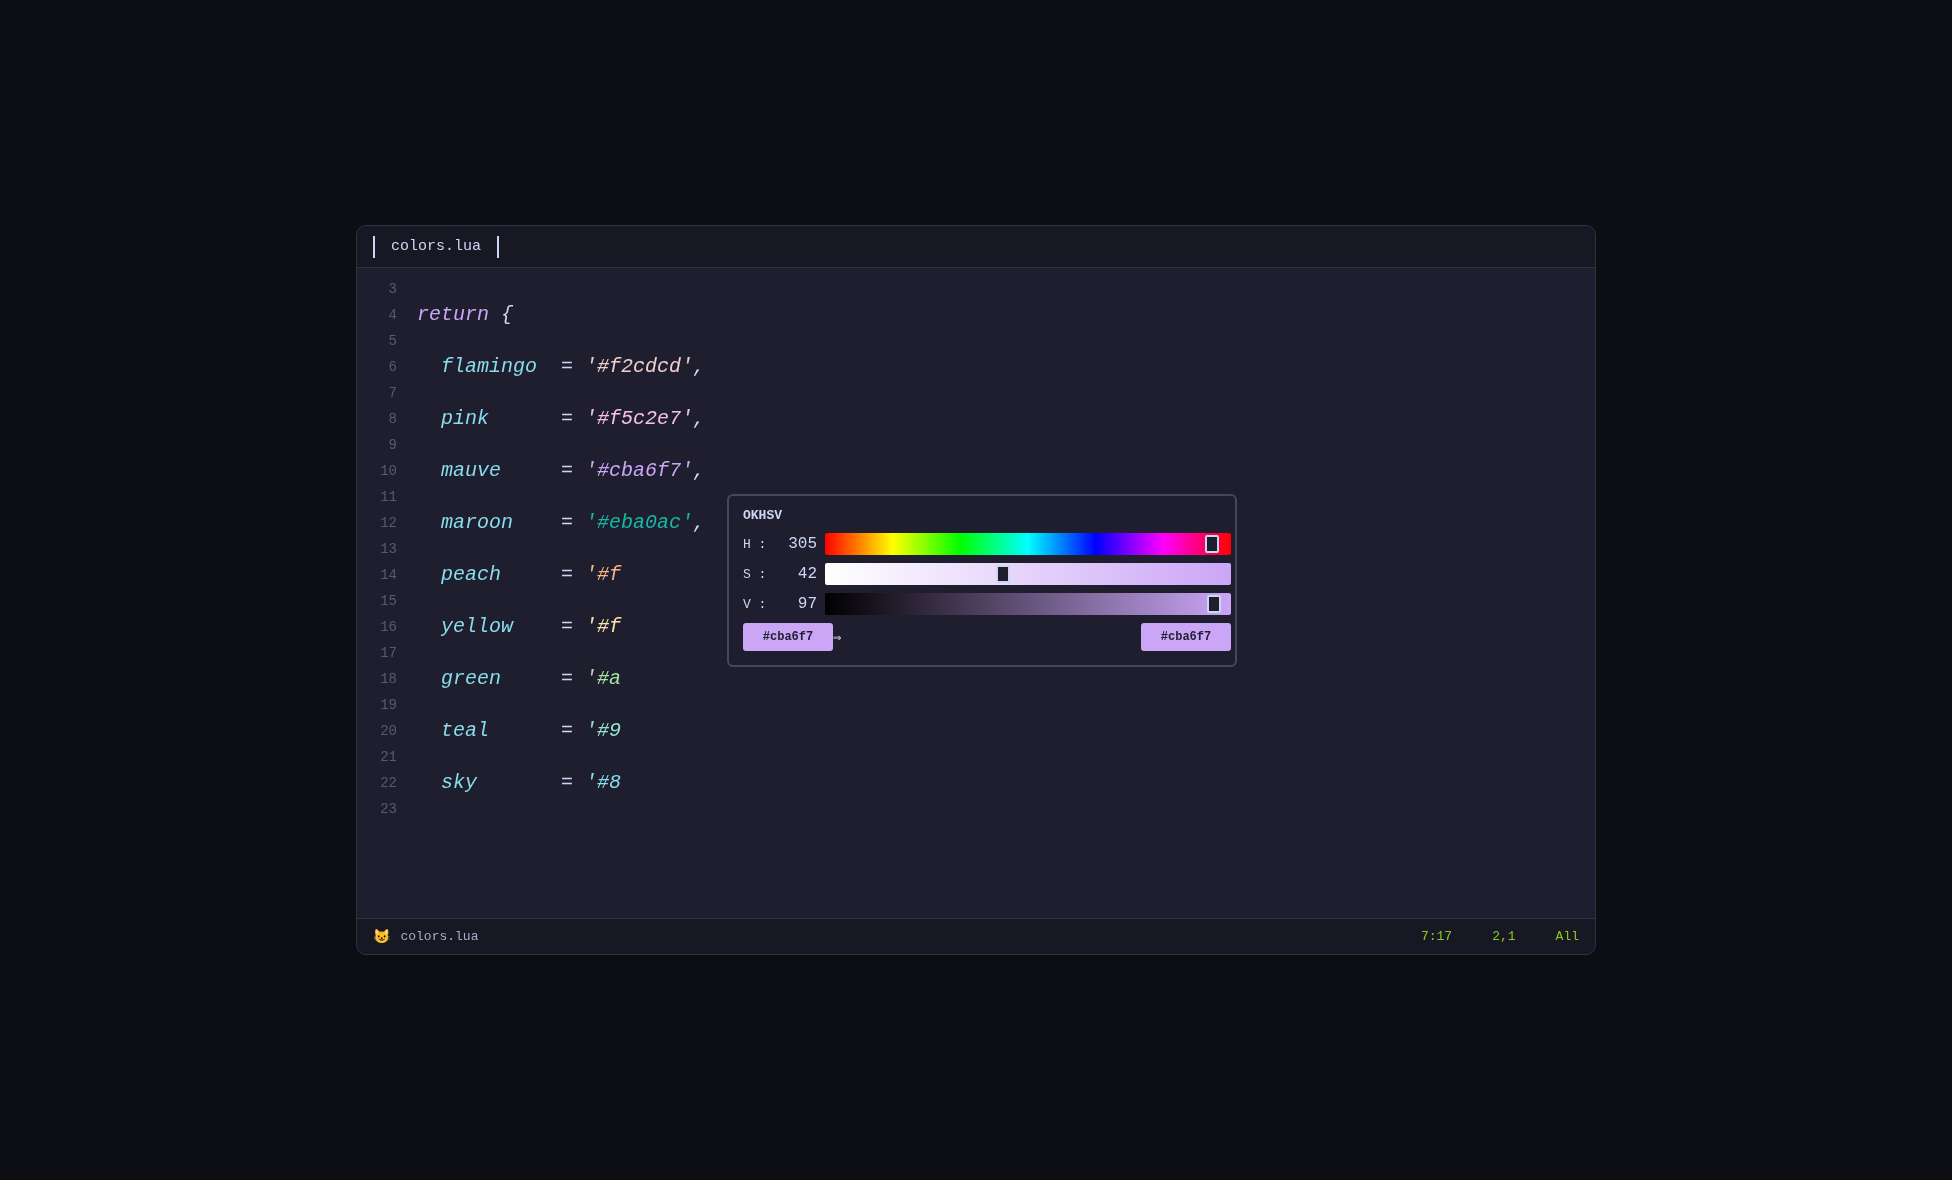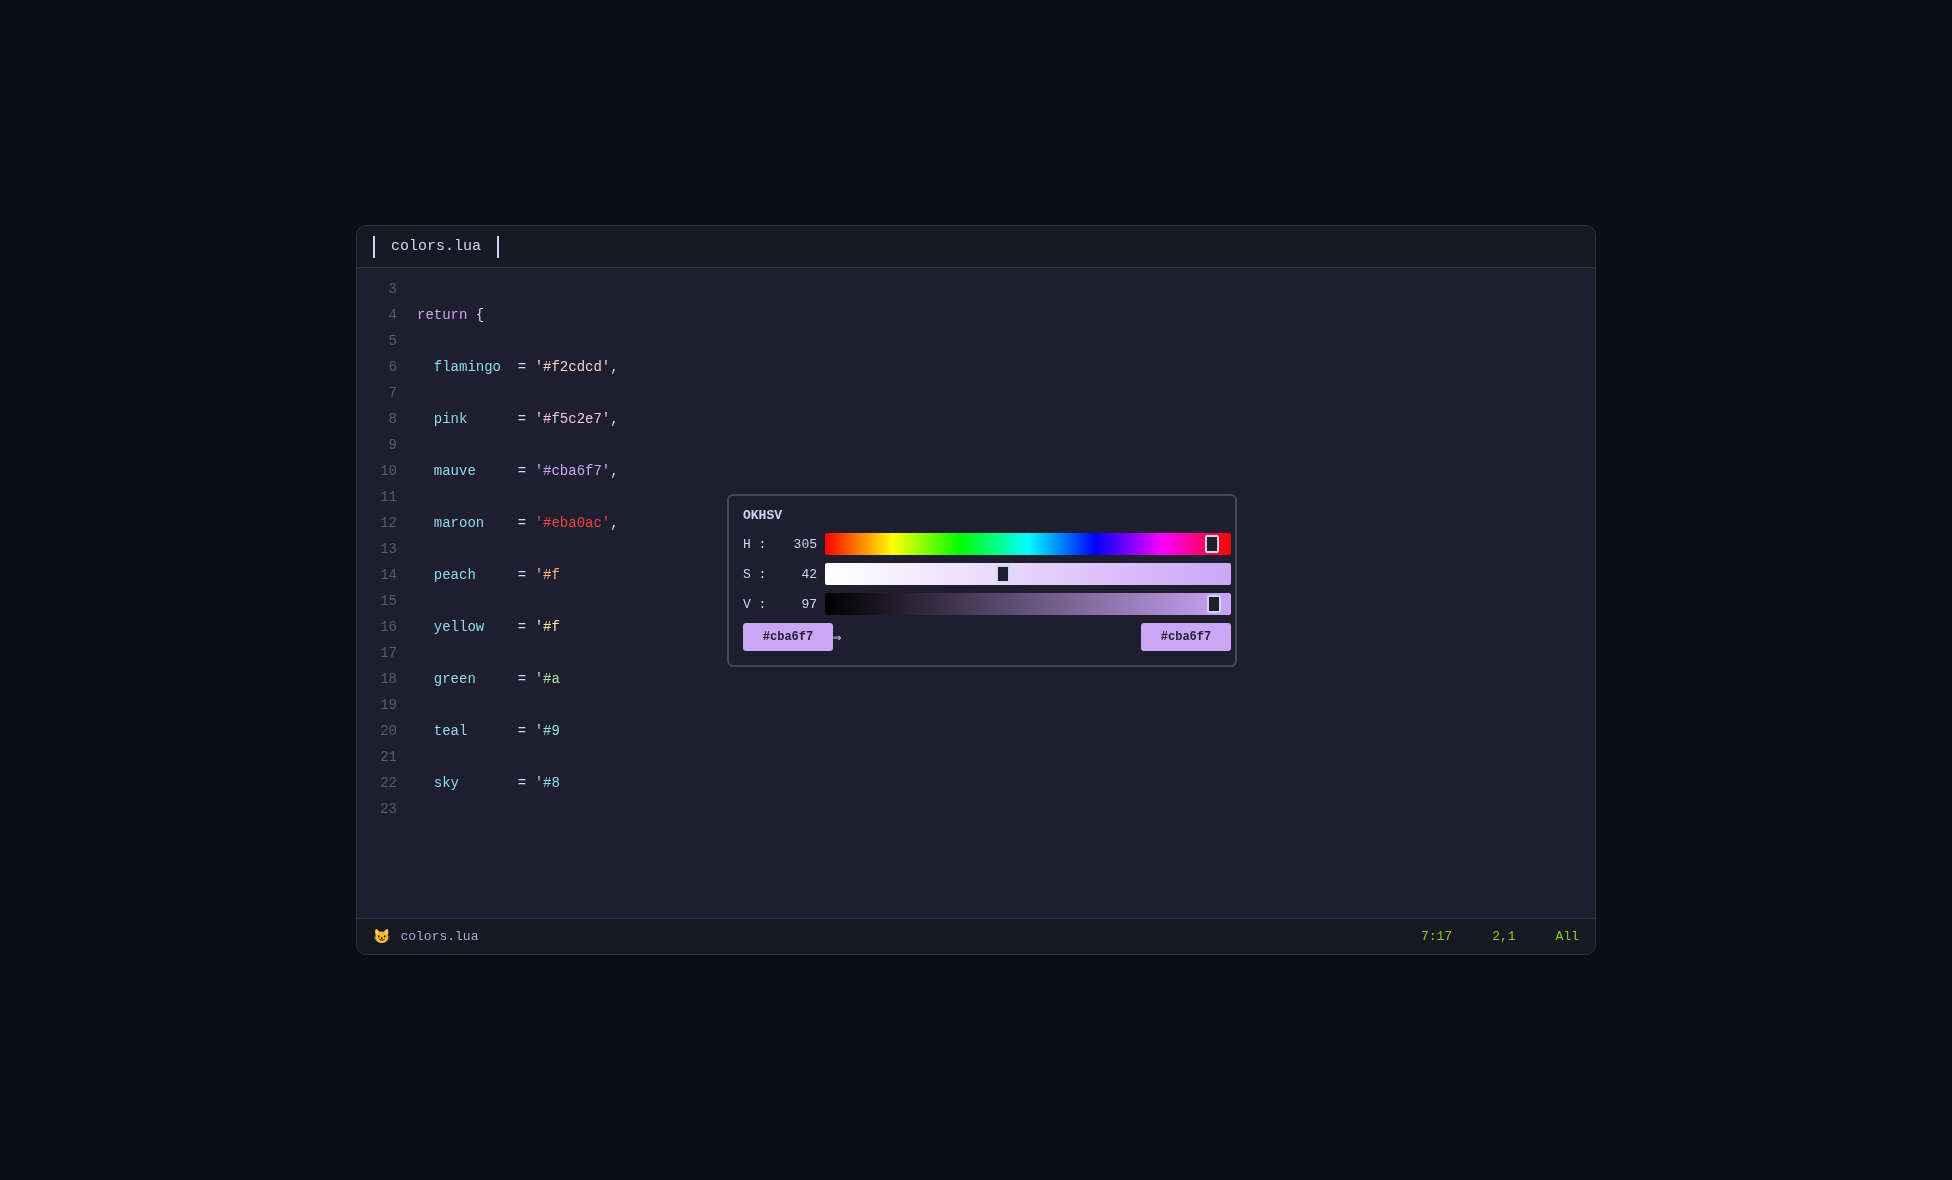--- a/index.html
+++ b/index.html
@@ -56,34 +56,35 @@
       text-align: right;
       color: #585b70;
       font-size: 14px;
       line-height: 26px;
       padding-right: 12px;
       user-select: none;
     }
     .code-area {
       flex: 1;
       padding: 8px 16px 8px 8px;
-      font-size: 14px;
+      font-size: 20px;
       line-height: 26px;
       color: #cdd6f4;
       position: relative;
       white-space: pre;
+      font-style: italic;
     }
     .kw { color: #cba6f7; }
     .str-peach { color: #fab387; }
     .str-red { color: #f38ba8; }
     .str-pink { color: #f5c2e7; }
     .str-rw { color: #f5e0dc; }
     .str-fl { color: #f2cdcd; }
     .str-mauve { color: #cba6f7; }
-    .str-maroon { color: #ef4444; }
+    .str-maroon { color: #14b8a6; }
     .str-yellow { color: #f9e2af; }
     .str-green { color: #a6e3a1; }
     .str-teal { color: #94e2d5; }
     .str-sky { color: #89dceb; }
     .name { color: #89dceb; }
     .op { color: #cdd6f4; }
     .brace { color: #cdd6f4; }
     .line { display: block; height: 26px; }
     
     .color-picker-popup {
@@ -111,21 +112,21 @@
       gap: 8px;
     }
     .picker-label {
       color: #cdd6f4;
       font-size: 13px;
       font-family: 'Courier New', monospace;
       min-width: 30px;
     }
     .picker-value {
       color: #cdd6f4;
-      font-size: 13px;
+      font-size: 16px;
       font-family: 'Courier New', monospace;
       min-width: 36px;
       text-align: right;
     }
     .slider-track {
       height: 22px;
       flex: 1;
       border-radius: 2px;
       position: relative;
       cursor: pointer;

